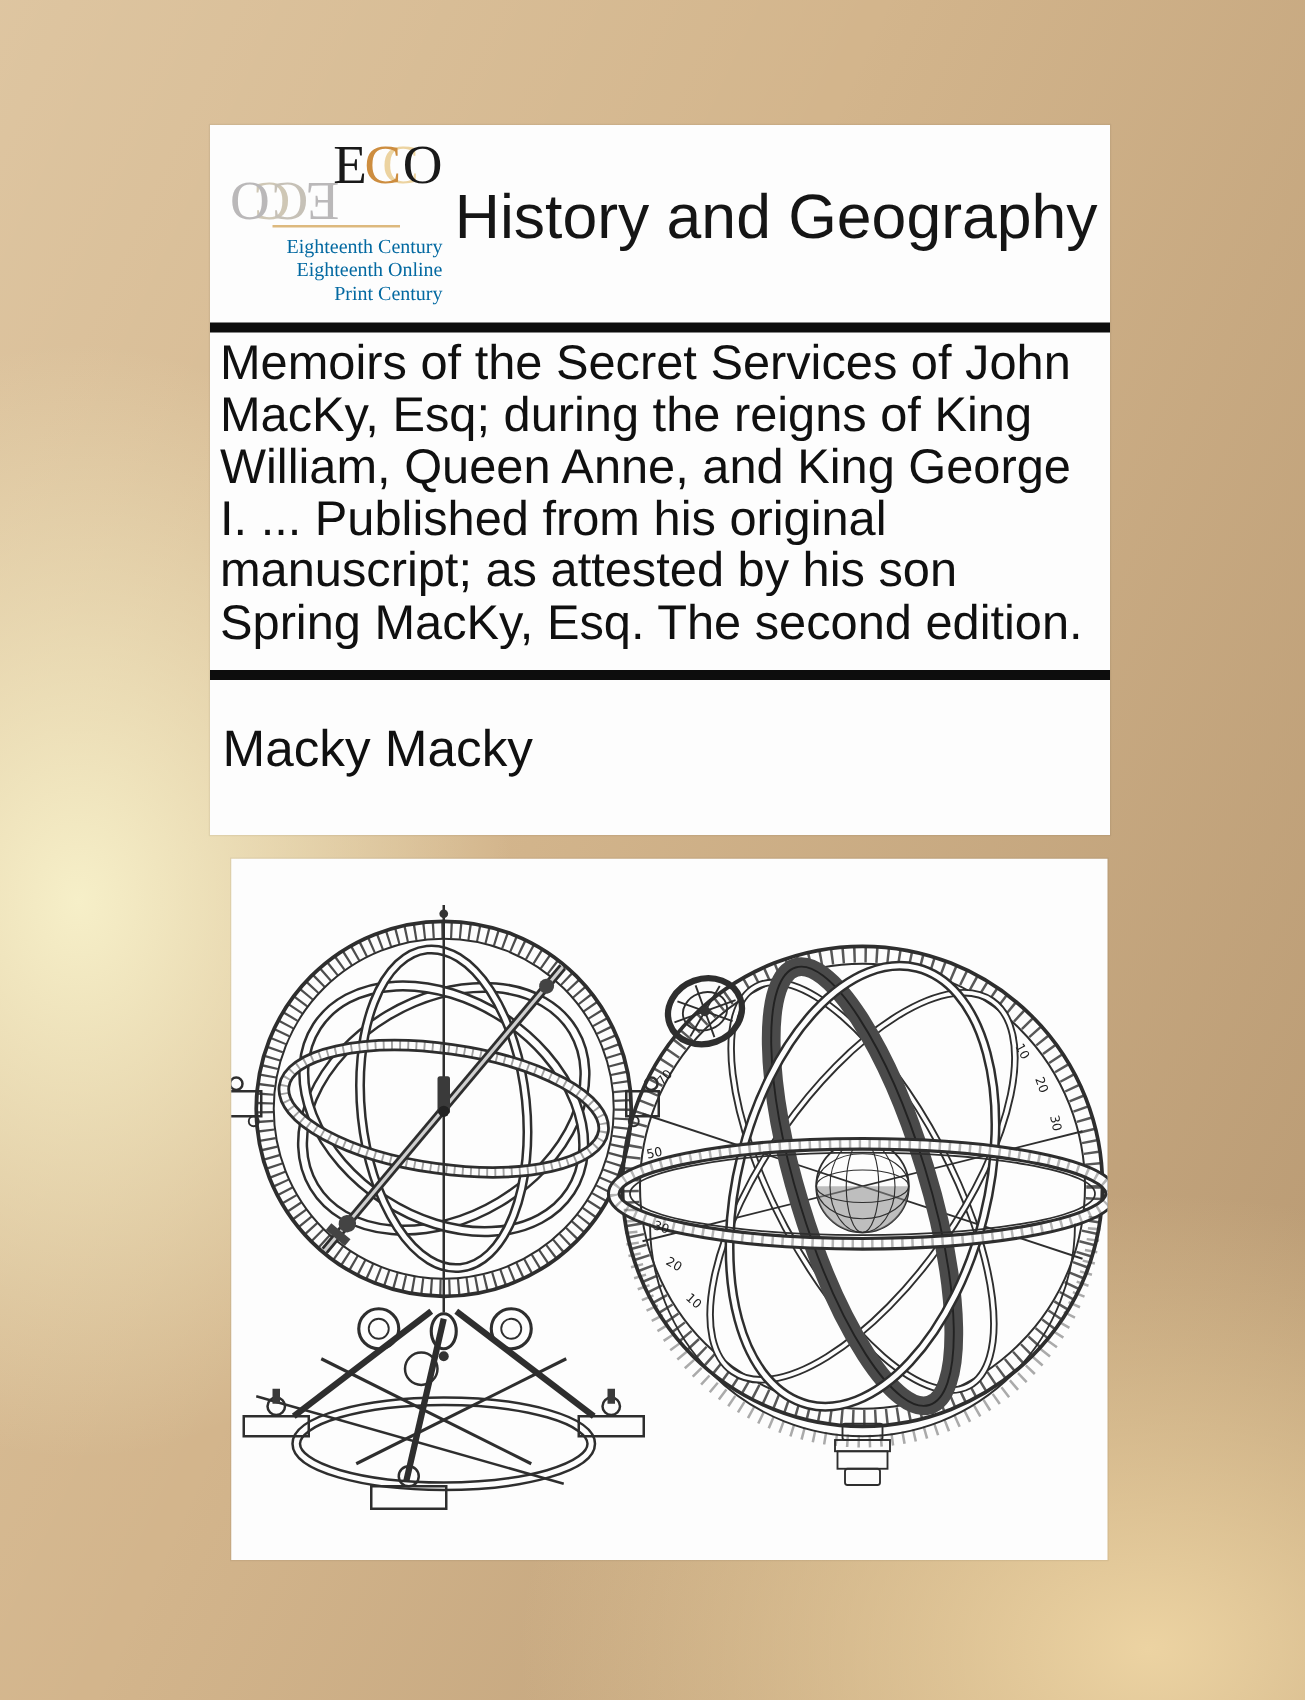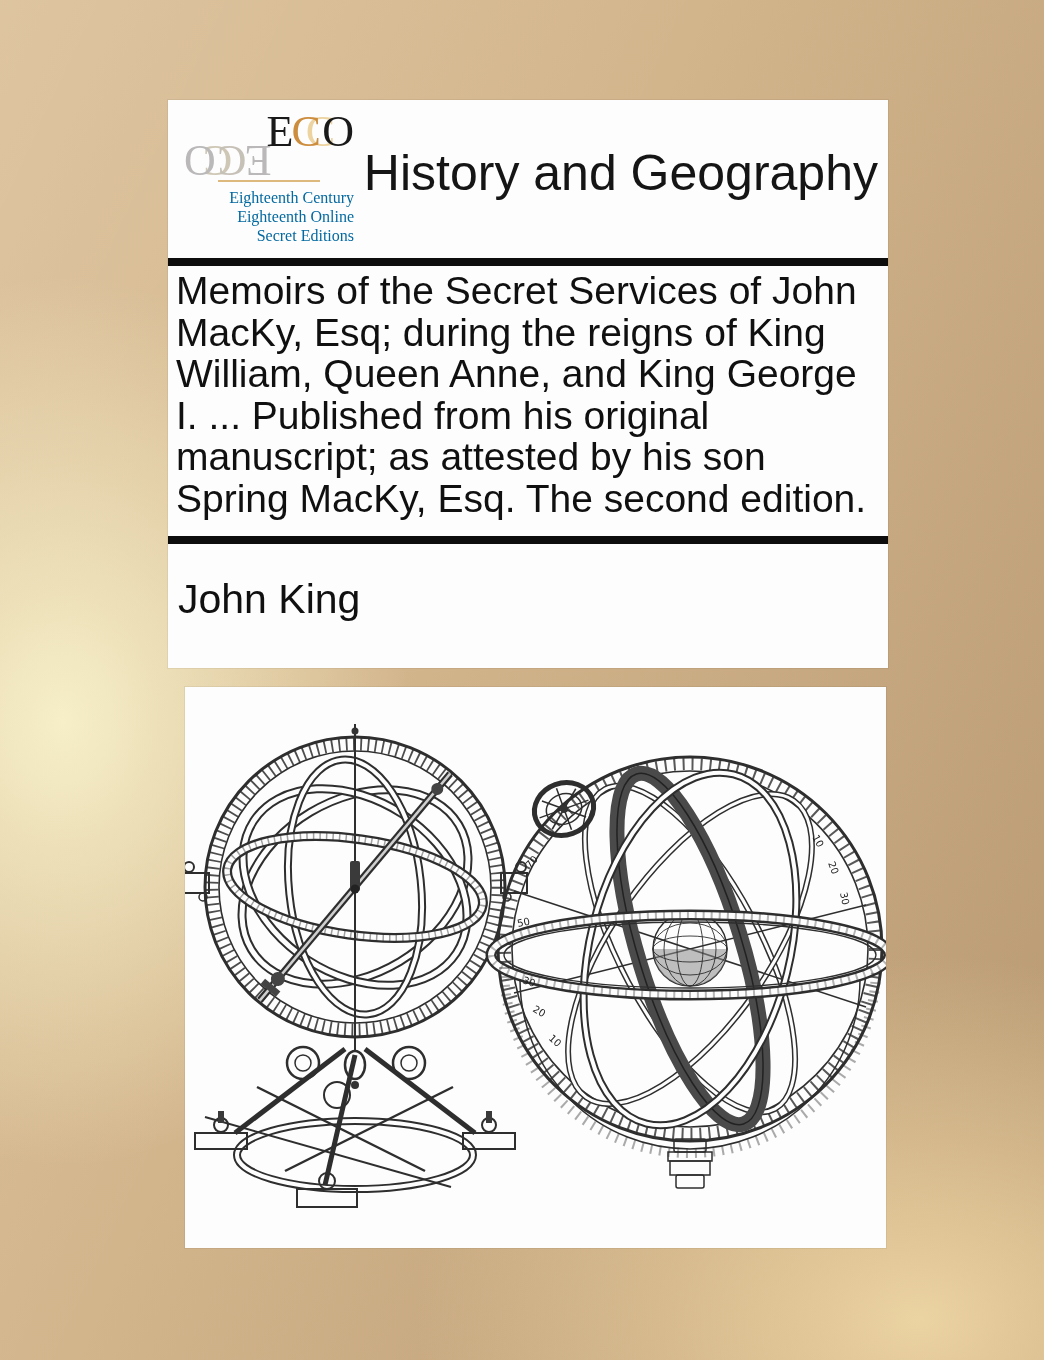--- a/index.html
+++ b/index.html
@@ -62,30 +62,30 @@
     <div class="ecco">
       <div class="ecco-word">
         <span class="l1">E</span><span class="l2">C</span><span class="l3">C</span><span class="l4">O</span>
       </div>
       <div class="ecco-reflection">
         <span class="r1">E</span><span class="r2">C</span><span class="r3">C</span><span class="r4">O</span>
       </div>
       <div class="ecco-rule"></div>
       <div class="ecco-tagline">Eighteenth Century</div>
       <div class="ecco-tagline">Eighteenth Online</div>
-      <div class="ecco-tagline">Secret Editions</div>
+      <div class="ecco-tagline">Print Century</div>
     </div>
 
     <div class="category">History and Geography</div>
 
     <div class="bar bar-top"></div>
     <div class="book-title">Memoirs of the Secret Services of John MacKy, Esq; during the reigns of King William, Queen Anne, and King George I. ... Published from his original manuscript; as attested by his son Spring MacKy, Esq. The second edition.</div>
     <div class="bar bar-bottom"></div>
 
-    <div class="author">John King</div>
+    <div class="author">Macky Macky</div>
   </div>
 
   <div class="panel panel-ill">
     <svg viewBox="0 0 701 561" width="701" height="561">
 
       <g transform="translate(170,200)">
 
         <g>
           <ellipse class="ln" cx="0" cy="268" rx="118" ry="34" stroke-width="8"></ellipse>
           <ellipse class="bw" cx="0" cy="268" rx="118" ry="34" stroke-width="4"></ellipse>

